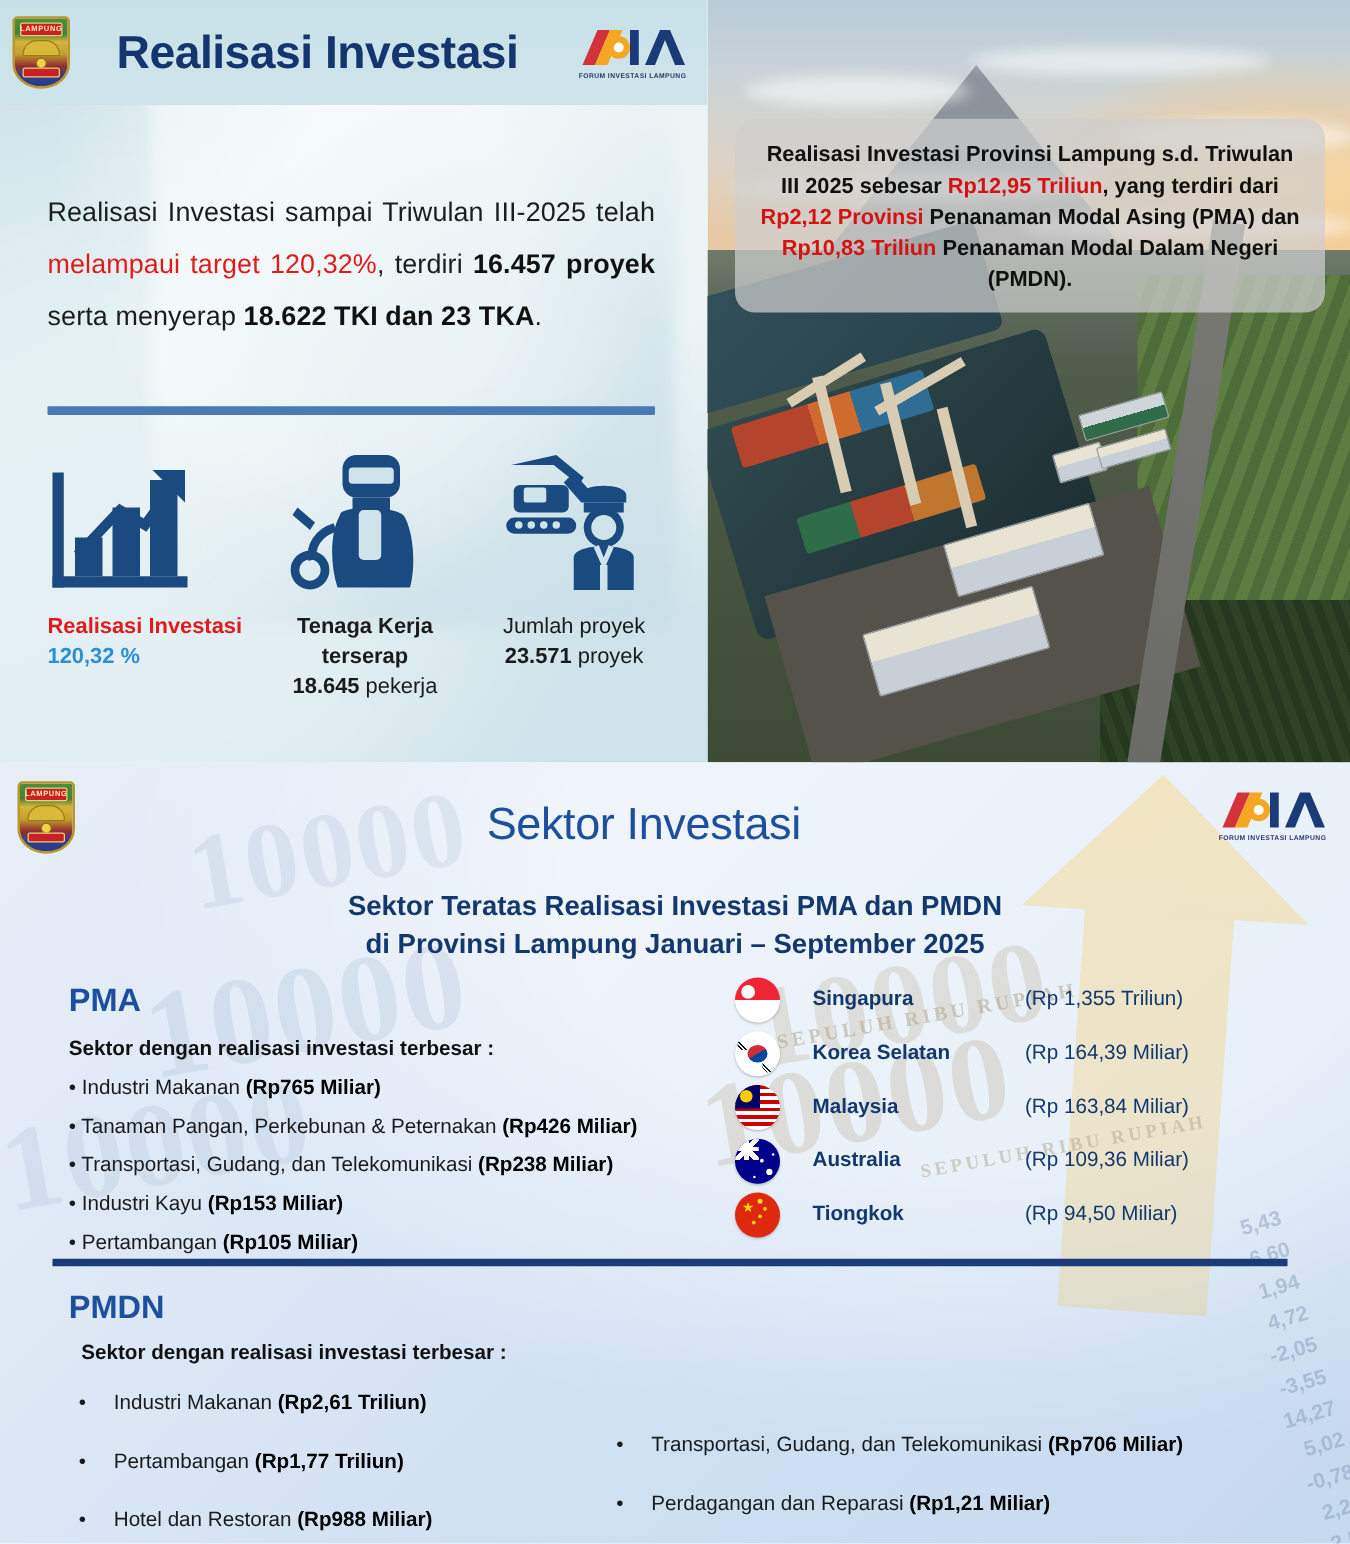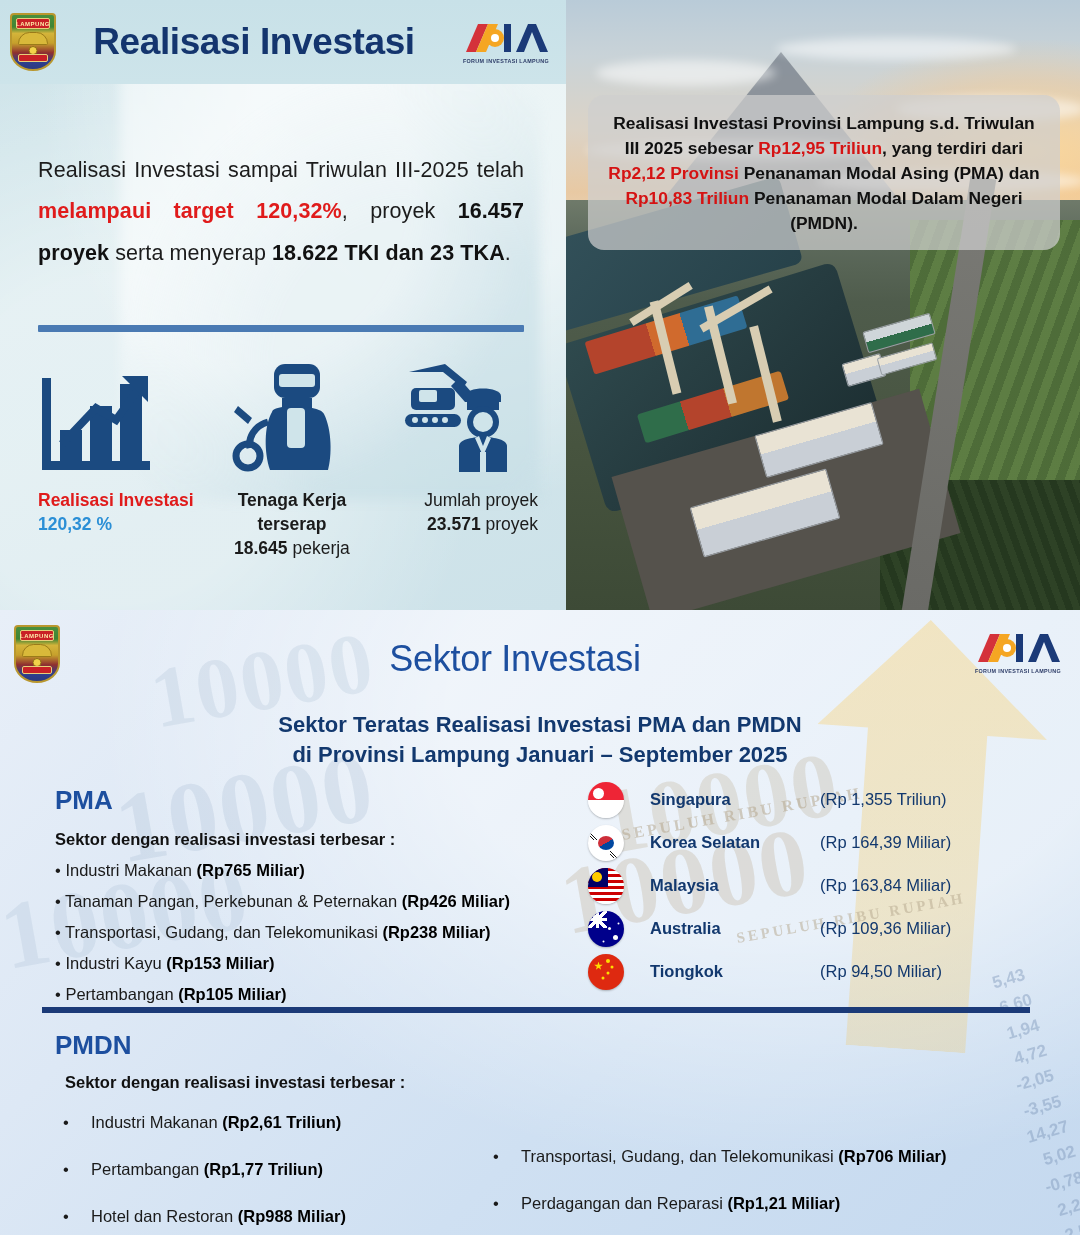--- a/index.html
+++ b/index.html
@@ -71,39 +71,39 @@
     position: absolute; left: 0; right: 0; bottom: 2px; text-align: center;
     font-size: 5.4px; letter-spacing: .35px; color: #2b3a66; font-weight: bold;
   }
 
   .sec1-body { position: absolute; left: 38px; top: 150px; width: 486px; }
   .lead {
     font-size: 21.5px; color: #1c1c1c; line-height: 1.92; text-align: justify;
     text-align-last: left; letter-spacing: .1px;
   }
   .lead b { font-weight: bold; color: #111; }
-  .lead .red { color: #e01b1b; font-weight: bold; }
+  .lead .red { color: #e01b1b; font-weight: normal; }
 
   .divider1 {
     position: absolute; left: 38px; top: 325px; width: 486px; height: 7px;
     background: #4a7ab3; border-radius: 1px;
   }
 
   .stats { position: absolute; left: 38px; top: 360px; width: 500px; display: flex; }
   .stat { position: relative; }
   .stat-ic { height: 118px; display: flex; align-items: flex-end; }
   .stat-txt { margin-top: 10px; font-size: 17.5px; line-height: 1.38; color: #1b1b1b; }
   .stat-txt .b { font-weight: bold; }
   .stat-txt .red { color: #e01b1b; font-weight: bold; }
   .stat-txt .blue { color: #2b8fd6; font-weight: bold; }
   .s1 { width: 168px; }
   .s2 { width: 180px; text-align: center; }
   .s3 { width: 160px; }
   .s2 .stat-ic, .s3 .stat-ic { justify-content: center; }
-  .s3 .stat-txt { text-align: right; }
+  .s3 .stat-txt { text-align: center; }
 
   
   .sec1-photo {
     position: absolute; left: 566px; top: 0; width: 514px; height: 610px; overflow: hidden;
   }
   .sky {
     position:absolute; left:0; top:0; width:514px; height:310px;
     background: linear-gradient(180deg,#b9cbd8 0%,#c9d3d8 18%,#dcd3c6 42%,#e8c9a3 62%,#ecd9bd 78%,#cfd6cf 100%);
   }
   .sunglow{ position:absolute; right:-40px; top:40px; width:300px; height:220px;
@@ -288,21 +288,21 @@
             <circle cx="37" cy="20" r="4" fill="#ffffff"></circle>
             <path d="M46 34 L46 6 L53 6 L53 34 Z" fill="#1b3a78"></path>
             <path d="M58 34 L70 6 L78 6 L90 34 L82 34 L74 14 L66 34 Z" fill="#1b3a78"></path>
           </svg>
           <div class="fola-sub">FORUM INVESTASI LAMPUNG</div>
         </div>
       </div>
 
       <div class="sec1-body">
         <p class="lead">
-          <span>Realisasi Investasi sampai Triwulan III-2025 telah </span><span class="red">melampaui target 120,32%</span><span>, proyek </span><b>16.457 proyek</b><span> serta menyerap </span><b>18.622 TKI dan 23 TKA</b><span>.</span>
+          <span>Realisasi Investasi sampai Triwulan III-2025 telah </span><span class="red">melampaui target 120,32%</span><span>, terdiri </span><b>16.457 proyek</b><span> serta menyerap </span><b>18.622 TKI dan 23 TKA</b><span>.</span>
         </p>
       </div>
 
       <div class="divider1"></div>
 
       <div class="stats">
 
         <div class="stat s1">
           <div class="stat-ic">
             <svg width="118" height="110" viewBox="0 0 118 110" aria-hidden="true">

